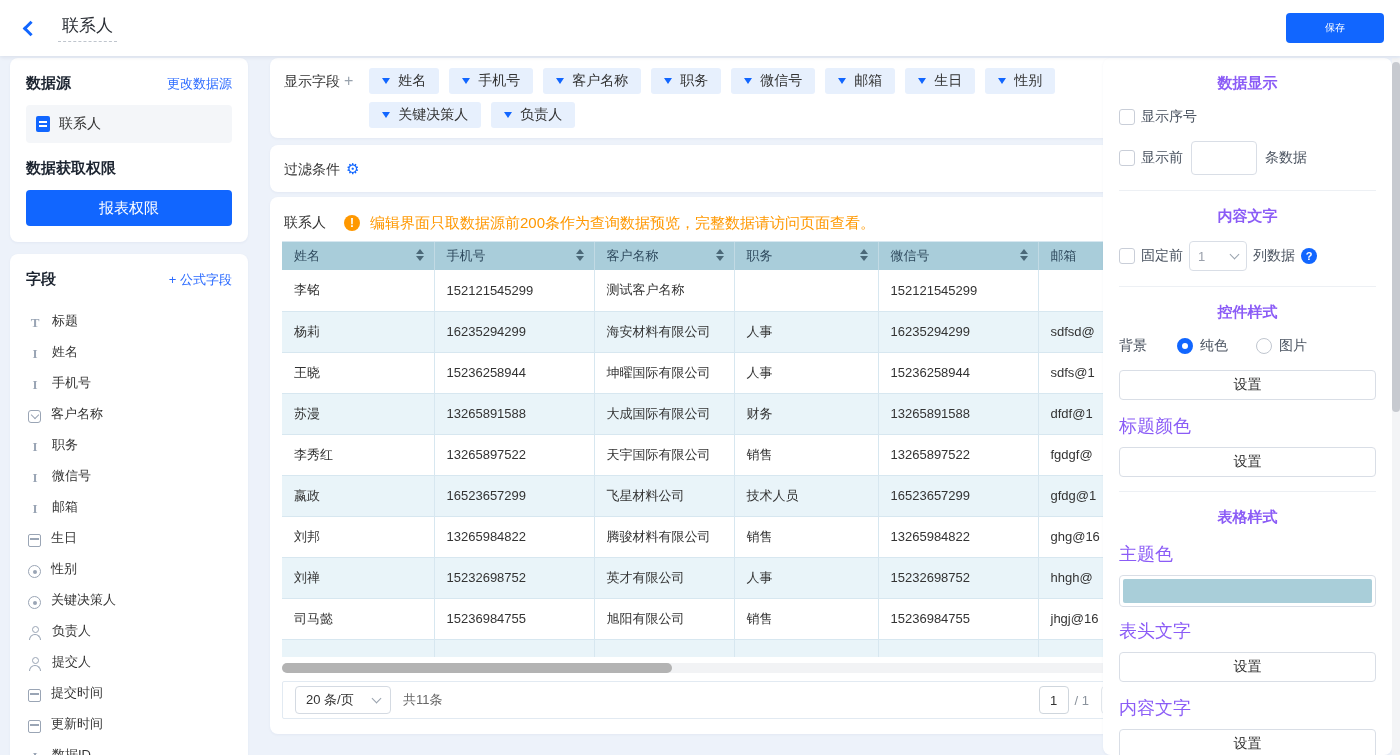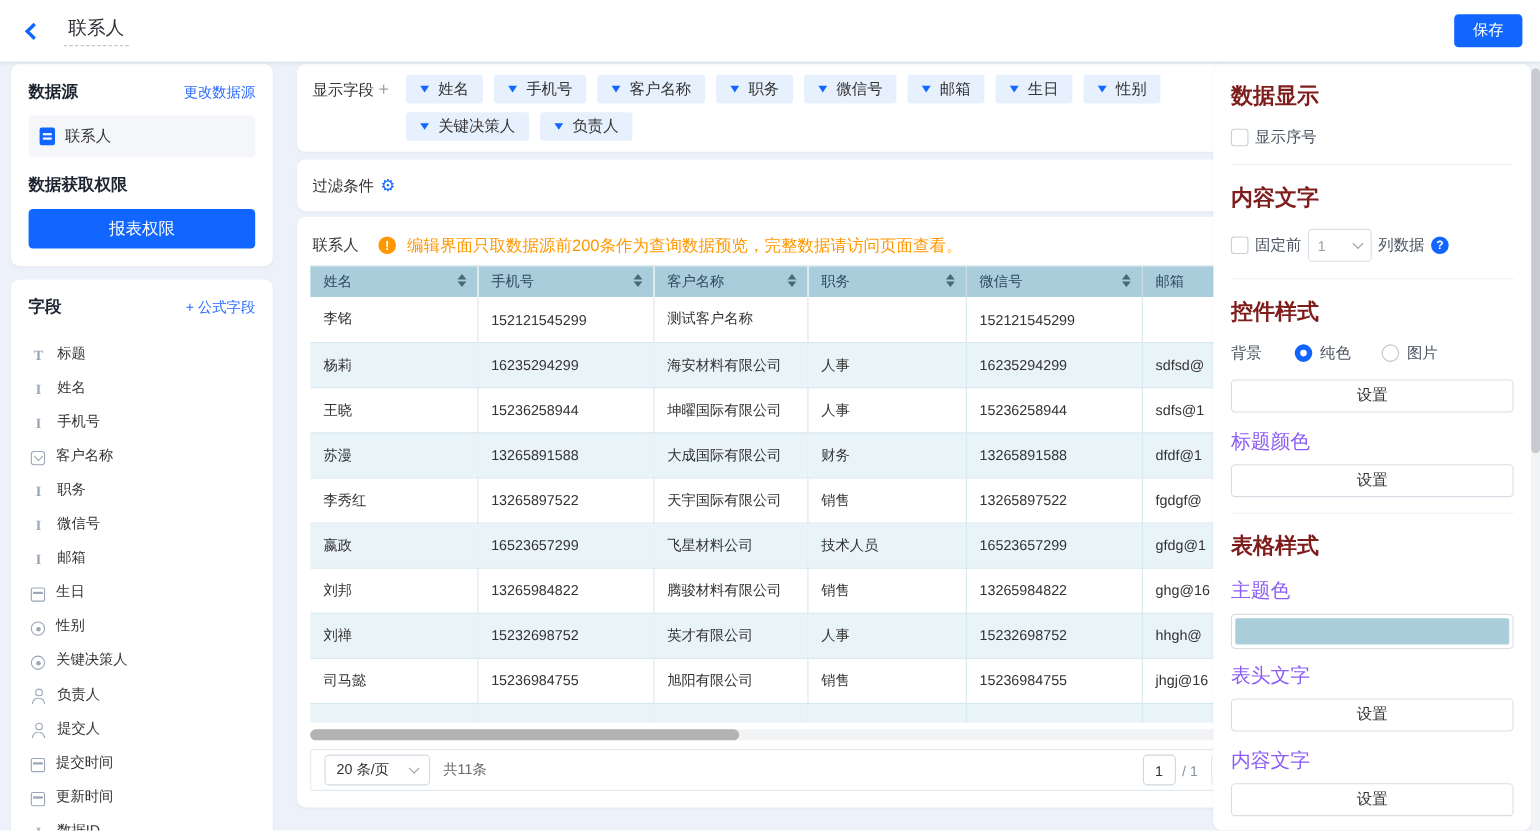--- a/index.html
+++ b/index.html
@@ -6,22 +6,22 @@
   html,body { width:1400px; height:755px; overflow:hidden; }
   body { font-family:"Liberation Sans", sans-serif; background:#edf2fa; color:#333; }
   .screen { position:relative; width:1400px; height:755px; overflow:hidden; }
 
   
   .topbar { position:absolute; left:0; top:0; width:1400px; height:56px; background:#fff;
             box-shadow:0 1px 4px rgba(20,40,80,.10); display:flex; align-items:center; padding:0 16px; z-index:5; }
   .back-btn { width:28px; height:28px; display:flex; align-items:center; justify-content:center; cursor:pointer; }
   .chev-left { width:11px; height:11px; border-left:3px solid #1166ff; border-bottom:3px solid #1166ff; transform:rotate(45deg); }
   .page-title { font-size:17px; color:#2b2f36; margin-left:14px; padding:0 4px 4px; border-bottom:1px dashed #bfc5cd; }
-  .save-btn { margin-left:auto; width:62px; height:30px; background:#1166ff; color:#fff; border:none; border-radius:4px;
-              font-size:14px; font-family:inherit; cursor:pointer; }
+  .save-btn { margin-left:auto; width:98px; height:30px; background:#1166ff; color:#fff; border:none; border-radius:4px;
+              font-size:10px; font-family:inherit; cursor:pointer; }
 
   
   .card, .panel { background:#fff; border-radius:8px; box-shadow:0 1px 3px rgba(30,60,110,.05); }
 
   
   .left-col { position:absolute; left:10px; top:58px; width:238px; }
   .card-ds { padding:16px; }
   .card-head { display:flex; align-items:center; justify-content:space-between; }
   .h { font-size:15px; font-weight:bold; color:#1c2430; }
   .link { font-size:13px; color:#2a6aff; text-decoration:none; cursor:pointer; }
@@ -104,21 +104,21 @@
   .page-box { width:30px; height:28px; border:1px solid #cfd6dd; border-radius:4px; font-size:13px; color:#333;
               display:flex; align-items:center; justify-content:center; }
   .of { font-size:13px; color:#8a929c; margin-right:6px; }
   .nav { width:28px; height:28px; border:1px solid #e2e7ec; border-radius:4px; background:#fff; color:#9fc6da;
          font-size:15px; display:flex; align-items:center; justify-content:center; cursor:pointer; font-family:inherit; padding-bottom:2px; }
   .pg-first::before{content:"«";} .pg-prev::before{content:"‹";} .pg-next::before{content:"›";} .pg-last::before{content:"»";}
 
   
   .right-col { position:absolute; left:1103px; top:58px; width:289px; height:697px; background:#fff; border-radius:8px;
                box-shadow:0 1px 3px rgba(30,60,110,.05); padding:16px 16px 0; overflow:hidden; }
-  .sec-h { font-size:20px; font-weight:bold; color:#7f1d1d; margin-bottom:15px; }
+  .sec-h { font-size:15px; font-weight:bold; color:#8b5cf6; margin-bottom:15px;text-align:center; }
   .r-row { display:flex; align-items:center; gap:6px; margin-bottom:15px; font-size:14px; color:#4a5360; }
   .cb { width:16px; height:16px; border:1px solid #c9ced8; border-radius:3px; background:#fff; flex:0 0 auto; cursor:pointer; }
   .num-input { width:66px; height:34px; border:1px solid #d9dee6; border-radius:4px; margin:0 2px; font-size:13px;
                font-family:inherit; padding:0 8px; color:#333; }
   .mini-select { width:58px; height:30px; border:1px solid #d9dee6; border-radius:4px; display:flex; align-items:center;
                  justify-content:space-between; padding:0 8px; font-size:13px; color:#9aa0ab; cursor:pointer; }
   .q-ic { width:16px; height:16px; border-radius:50%; background:#1166ff; color:#fff; font-size:11px; font-weight:bold;
           display:flex; align-items:center; justify-content:center; cursor:pointer; }
   .q-ic::before { content:"?"; }
   .divider { height:1px; background:#edf0f4; margin:2px 0 16px; }
@@ -435,20 +435,26 @@
       </div>
     </div>
   </div>
 
   <div class="right-col">
     <div class="sec-h">数据显示</div>
     <div class="r-row">
       <span class="cb"></span>
       <span>显示序号</span>
     </div>
+    <div class="r-row">
+      <span class="cb"></span>
+      <span>显示前</span>
+      <input class="num-input" value="" style="">
+      <span>条数据</span>
+    </div>
     <div class="divider"></div>
 
     <div class="sec-h">内容文字</div>
     <div class="r-row">
       <span class="cb"></span>
       <span>固定前</span>
       <span class="mini-select">
         <span>1</span>
         <span class="cdown"></span>
       </span>

